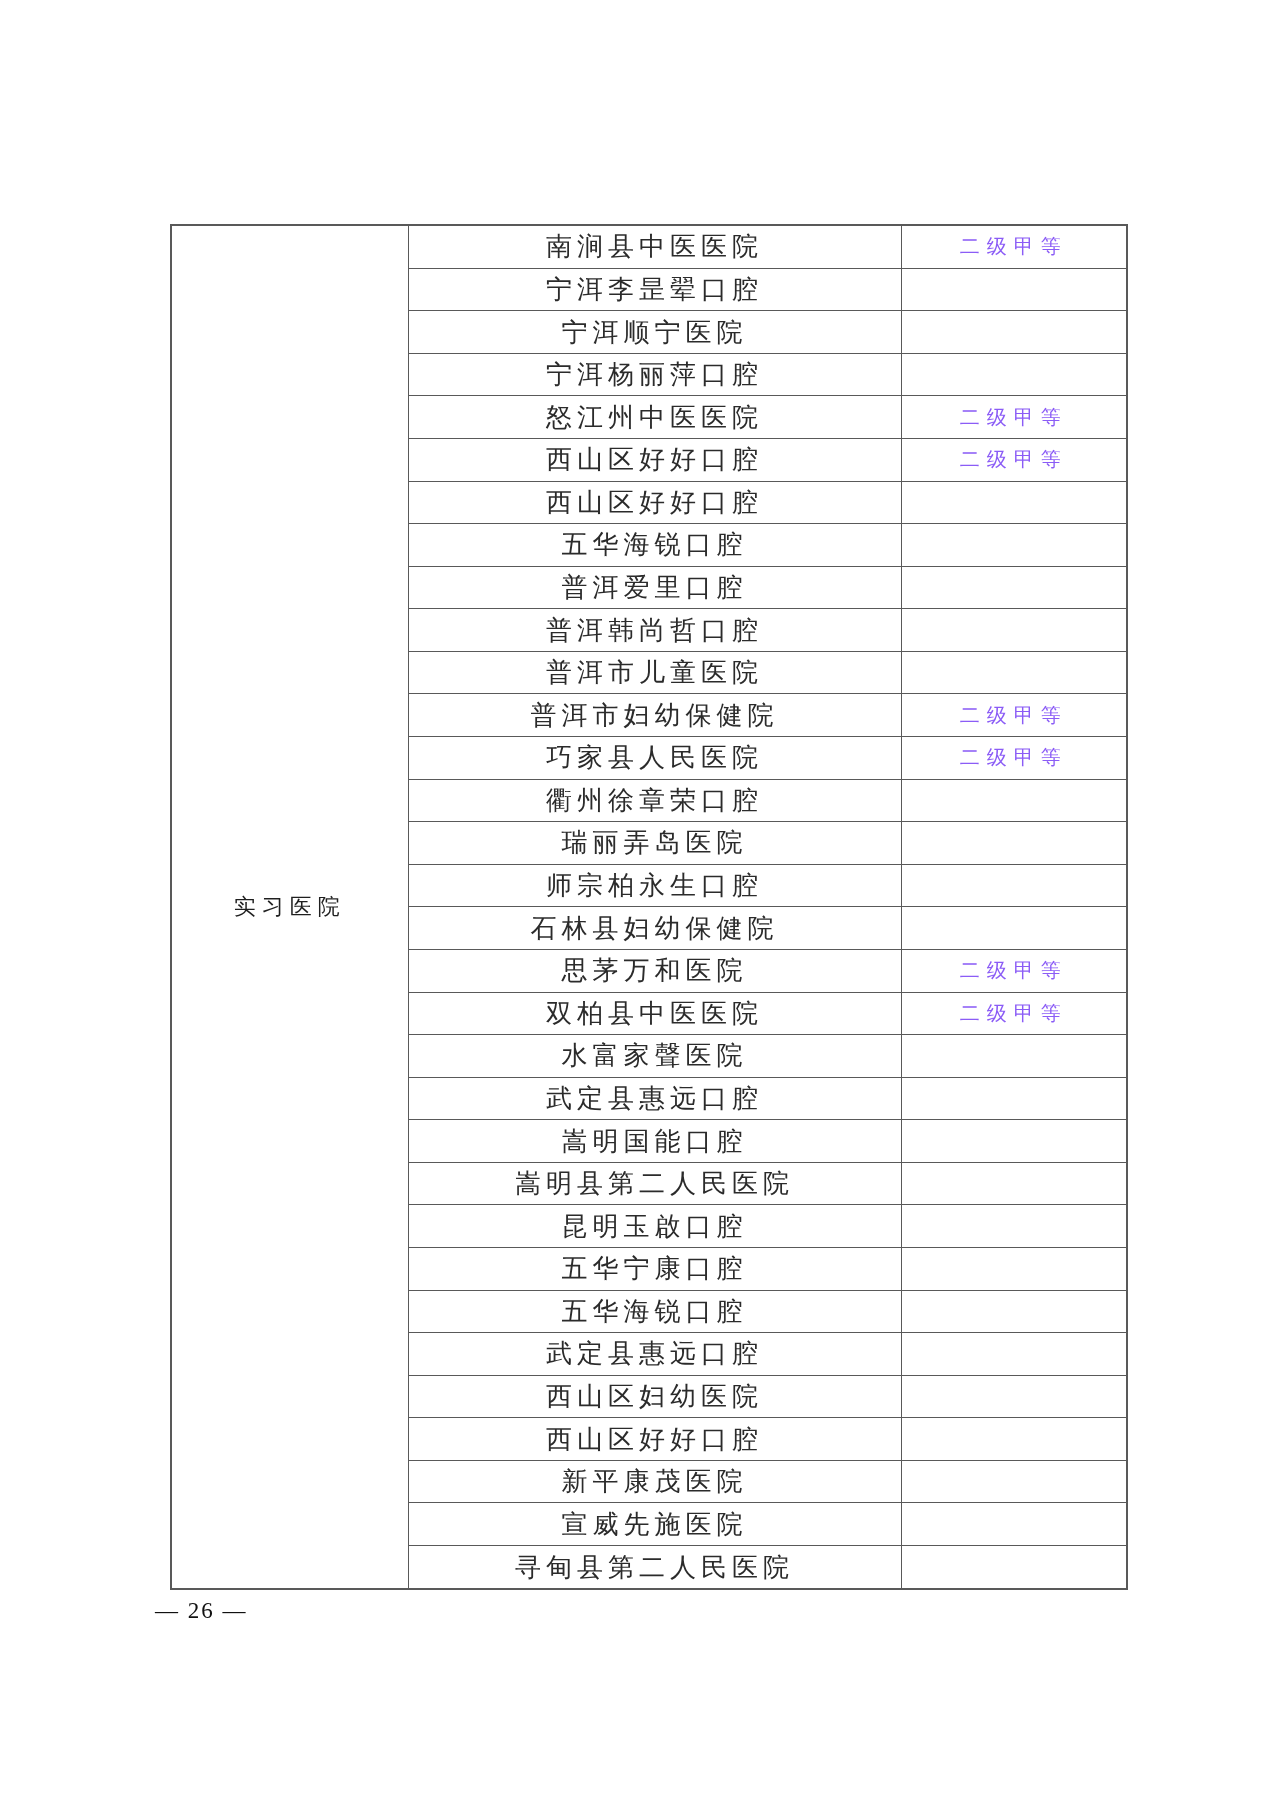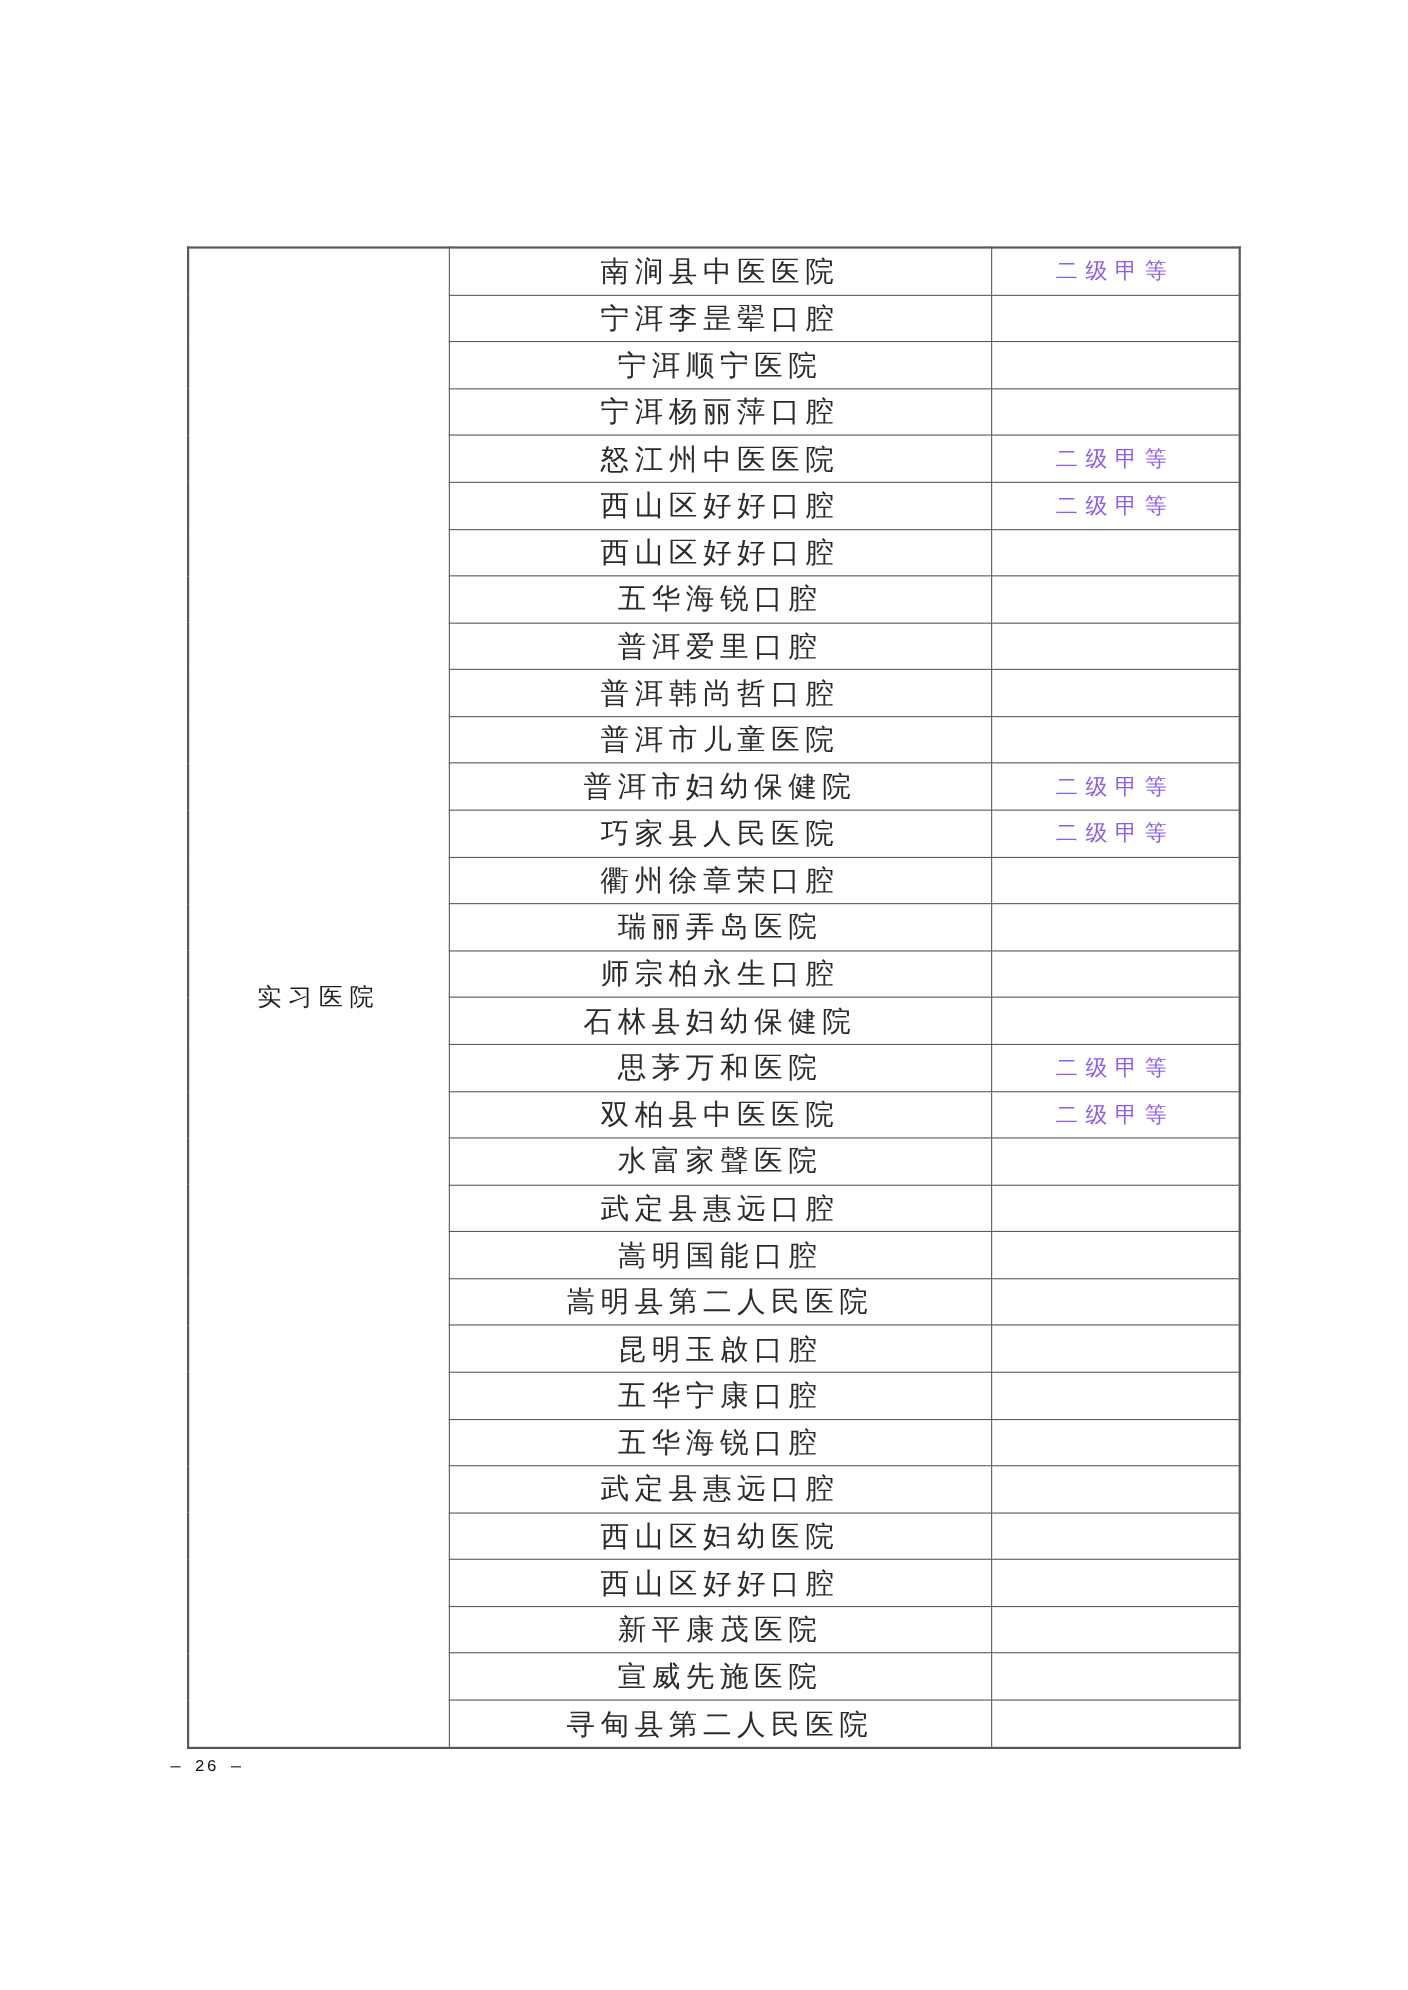--- a/index.html
+++ b/index.html
@@ -50,24 +50,24 @@
     text-align: center;
     vertical-align: middle;
     font-size: 20px;
     letter-spacing: 7px;
     color: #8b5cf6;
   }
   .page-number {
     position: absolute;
     left: 155px;
     top: 1598px;
-    font-size: 15px;
+    font-size: 23px;
     color: #111111;
     letter-spacing: 2px;
-    font-family: Liberation Mono, monospace;
+    font-family: Liberation Serif, serif;
   }
 </style>
 </head>
 <body>
 
 <div class="page">
 
   <table class="hospital-table">
     <colgroup>
       <col style="width:237px">

